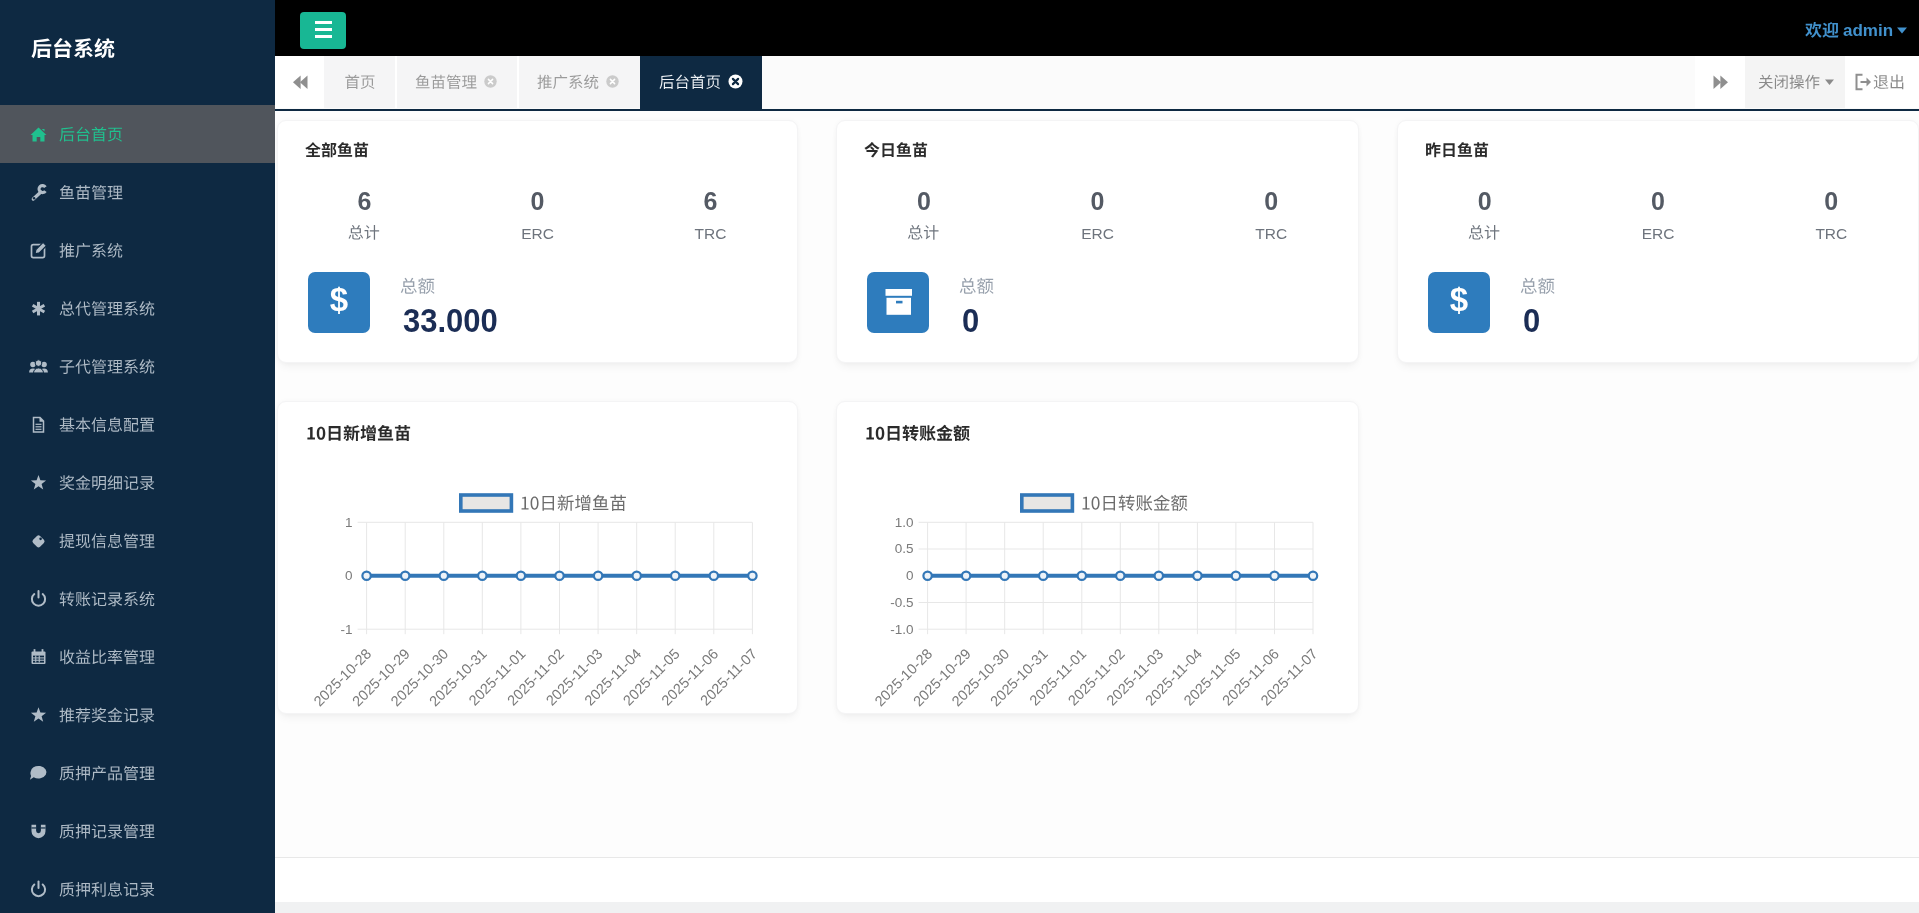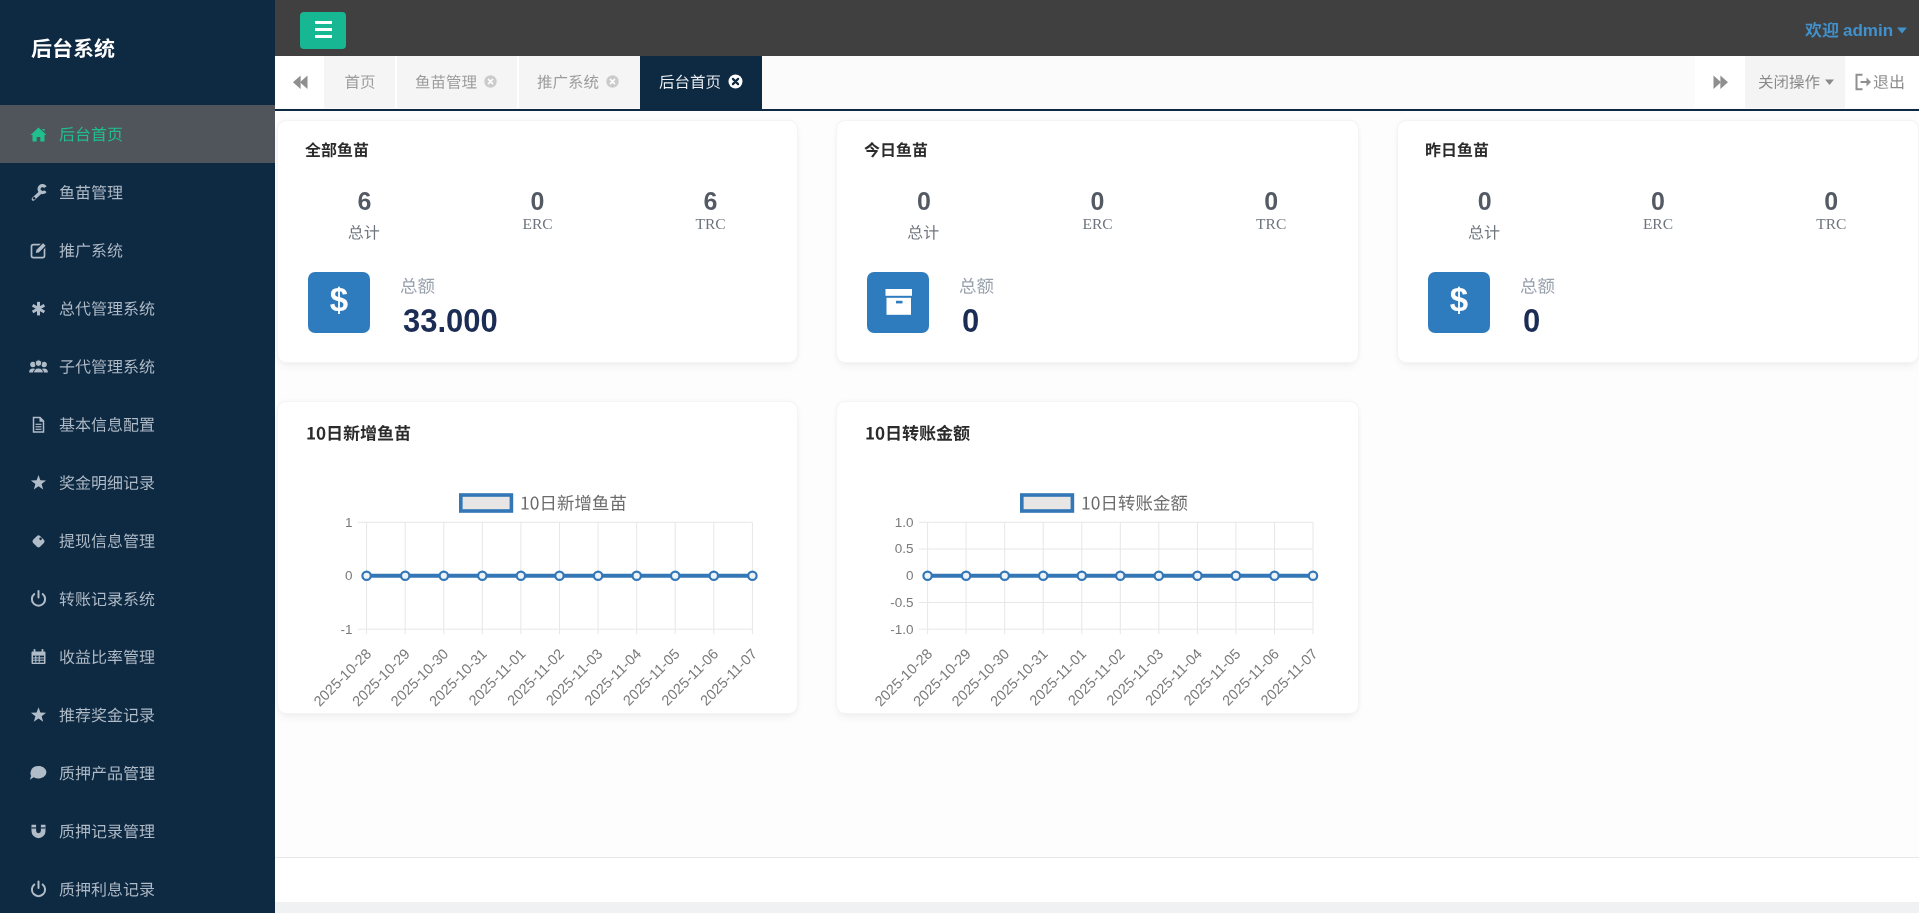--- a/index.html
+++ b/index.html
@@ -1,29 +1,29 @@
 <!DOCTYPE html>
 <html><head><meta charset="utf-8"><title>后台系统</title><style>
 * { margin:0; padding:0; box-sizing:border-box; }
 html,body { width:1919px; height:913px; overflow:hidden; font-family:"Liberation Sans",sans-serif; }
 body { position:relative; background:#fdfdfd; }
 #sidebar { position:absolute; left:0; top:0; width:275px; height:913px; background:#0e2942; z-index:1; }
 #actrow { position:absolute; left:0; top:105px; width:275px; height:58.4px; background:#50555c; }
-#navbar { position:absolute; left:275px; top:0; width:1644px; height:56px; background:#404040; }
+#navbar { position:absolute; left:275px; top:0; width:1644px; height:56px; background:#000000; }
 #greenbtn { position:absolute; left:25px; top:12px; width:46px; height:37px; background:#18b794; border-radius:4px; }
 #greenbtn i { position:absolute; left:14.5px; width:17px; height:3.2px; background:#fff; }
 #admin { position:absolute; left:1568px; top:21px; color:#4191cd; font-size:17px; font-weight:bold; }
 #tabbar { position:absolute; left:275px; top:56px; width:1644px; height:54.5px; background:#fbfbfb; border-bottom:2.5px solid #0e2942; }
 .tseg { position:absolute; top:0; height:52px; }
 #content { position:absolute; left:275px; top:111px; width:1644px; height:802px; background:#fdfdfd; }
 .card { position:absolute; background:#fff; border-radius:9px; border:1px solid #f4f4f5; box-shadow:0 6px 10px -3px rgba(0,0,0,.055), 0 0 5px rgba(0,0,0,.03); z-index:2; }
 .srow { position:absolute; left:0; top:66px; width:100%; display:flex; }
 .scol { flex:1; text-align:center; }
 .snum { font-size:25px; font-weight:bold; color:#545a64; line-height:28px; }
-.slab { font-size:15.5px; color:#6e747d; height:18px;font-family:Liberation Serif, serif; }
+.slab { font-size:15.5px; color:#6e747d; margin-top:10px; height:18px; }
 .bicon { position:absolute; left:30px; top:151px; width:62px; height:61px; background:#2e7cbd; border-radius:7px; }
 .dollar { position:absolute; width:100%; text-align:center; top:9px; font-size:33px; font-weight:bold; color:#fff; }
 .amount { position:absolute; left:125px; top:181px; font-size:31px; font-weight:bold; color:#1b2d55; transform:scaleY(1.07); transform-origin:0 0; }
 #footer { position:absolute; left:275px; top:857px; width:1644px; height:45px; background:#fff; border-top:1px solid #e8e8e8; }
 #strip { position:absolute; left:275px; top:902px; width:1644px; height:11px; background:#f0f1f2; }
 </style></head>
 <body>
 <div id="sidebar">
     <div id="actrow"></div>
   </div>

